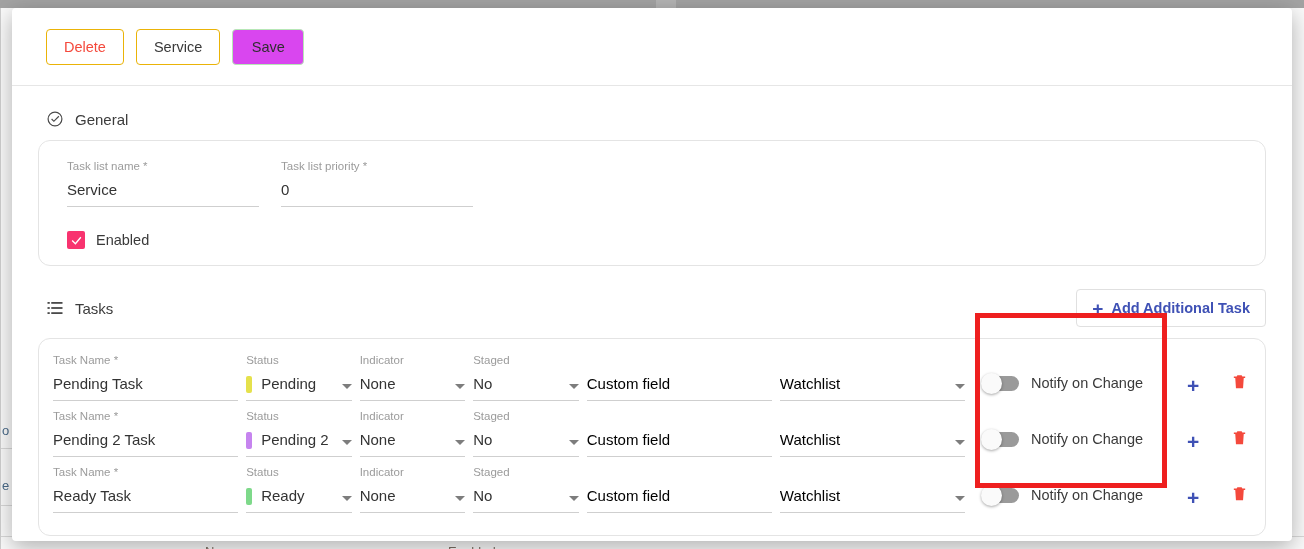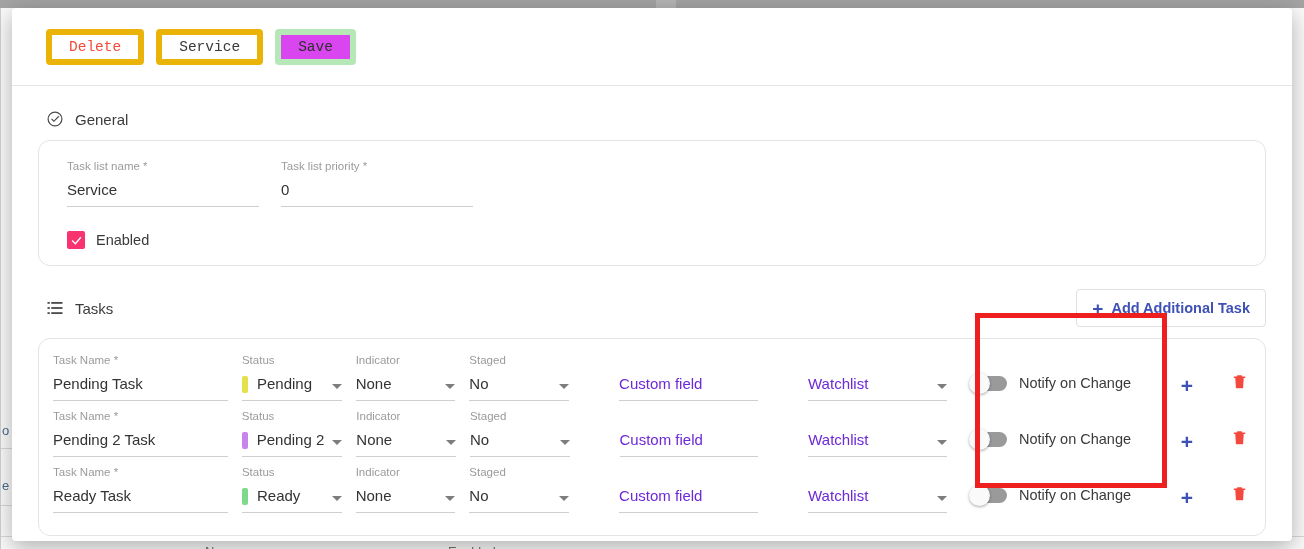--- a/index.html
+++ b/index.html
@@ -54,23 +54,23 @@
     border-bottom: 1px solid #e6e6e6;
   }
   .modal-title {
     font-size: 21px; color: #3c3c3c; font-weight: 400;
     letter-spacing: .1px;
   }
   .modal-title .em { font-style: italic; }
   .hdr-actions { display: flex; align-items: center; gap: 12px; }
   .btn {
     height: 36px; min-width: 72px; padding: 0 17px;
-    border-radius: 4px; border: 6px solid #eab308;
+    border-radius: 4px; border: 1px solid #eab308;
     background: #fff; cursor: pointer;
-    font-size: 14.5px; font-family: Liberation Mono, monospace;
+    font-size: 14.5px; font-family: Liberation Sans, sans-serif;
     color: #3a3a3a; display: inline-flex; align-items: center; justify-content: center;
   }
   .btn-delete { color: #f4493c; }
   .btn-save { background: #d946ef; border-color: #b6e7b6; color: #2f2f2f; }
 
   
   .modal-body { padding: 24px 26px 0 26px; }
 
   .section-head {
     display: flex; align-items: center; gap: 11px;
@@ -90,21 +90,21 @@
   .fld-label {
     font-size: 11.5px; color: #9b9b9b; line-height: 14px;
     margin-bottom: 6px; white-space: nowrap; overflow: hidden;
   }
   .fld-value {
     font-size: 15px; color: #333; line-height: 22px;
     border-bottom: 1px solid #cfcfcf; padding-bottom: 5px;
     white-space: nowrap; overflow: hidden;
     display: flex; align-items: center;
   }
-  .fld-value.ph { color: #6d28d9; margin-left: 36px; }
+  .fld-value.ph { color: #000000; }
   .fld-value .caret { margin-left: auto; padding-left: 8px; }
   .caret-tri {
     width: 0; height: 0; border-left: 5px solid transparent;
     border-right: 5px solid transparent; border-top: 5px solid #7d7d7d;
     display: inline-block;
   }
   .swatch {
     width: 6px; height: 17px; border-radius: 2px;
     margin-right: 9px; flex: 0 0 auto;
   }
@@ -133,21 +133,21 @@
     border-radius: 4px; background: #fff; cursor: pointer;
     color: #3f51b5; font-size: 14.5px; font-weight: bold;
     display: inline-flex; align-items: center; gap: 8px;
     font-family: "Liberation Sans", sans-serif;
   }
   .plus-g { font-size: 19px; line-height: 1; font-weight: bold; }
 
   
   .task-rows { position: relative; }
   .task-row {
-    display: flex; align-items: flex-start; gap: 14px;
+    display: flex; align-items: flex-start; gap: 8px;
     padding: 0 0 0 14px; height: 56px;
   }
   .c-name     { width: 186px; }
   .c-status   { width: 106px; }
   .c-ind      { width: 106px; }
   .c-staged   { width: 106px; }
   .c-custom   { width: 186px; }
   .c-watch    { width: 186px; }
 
   .toggle-cell {

